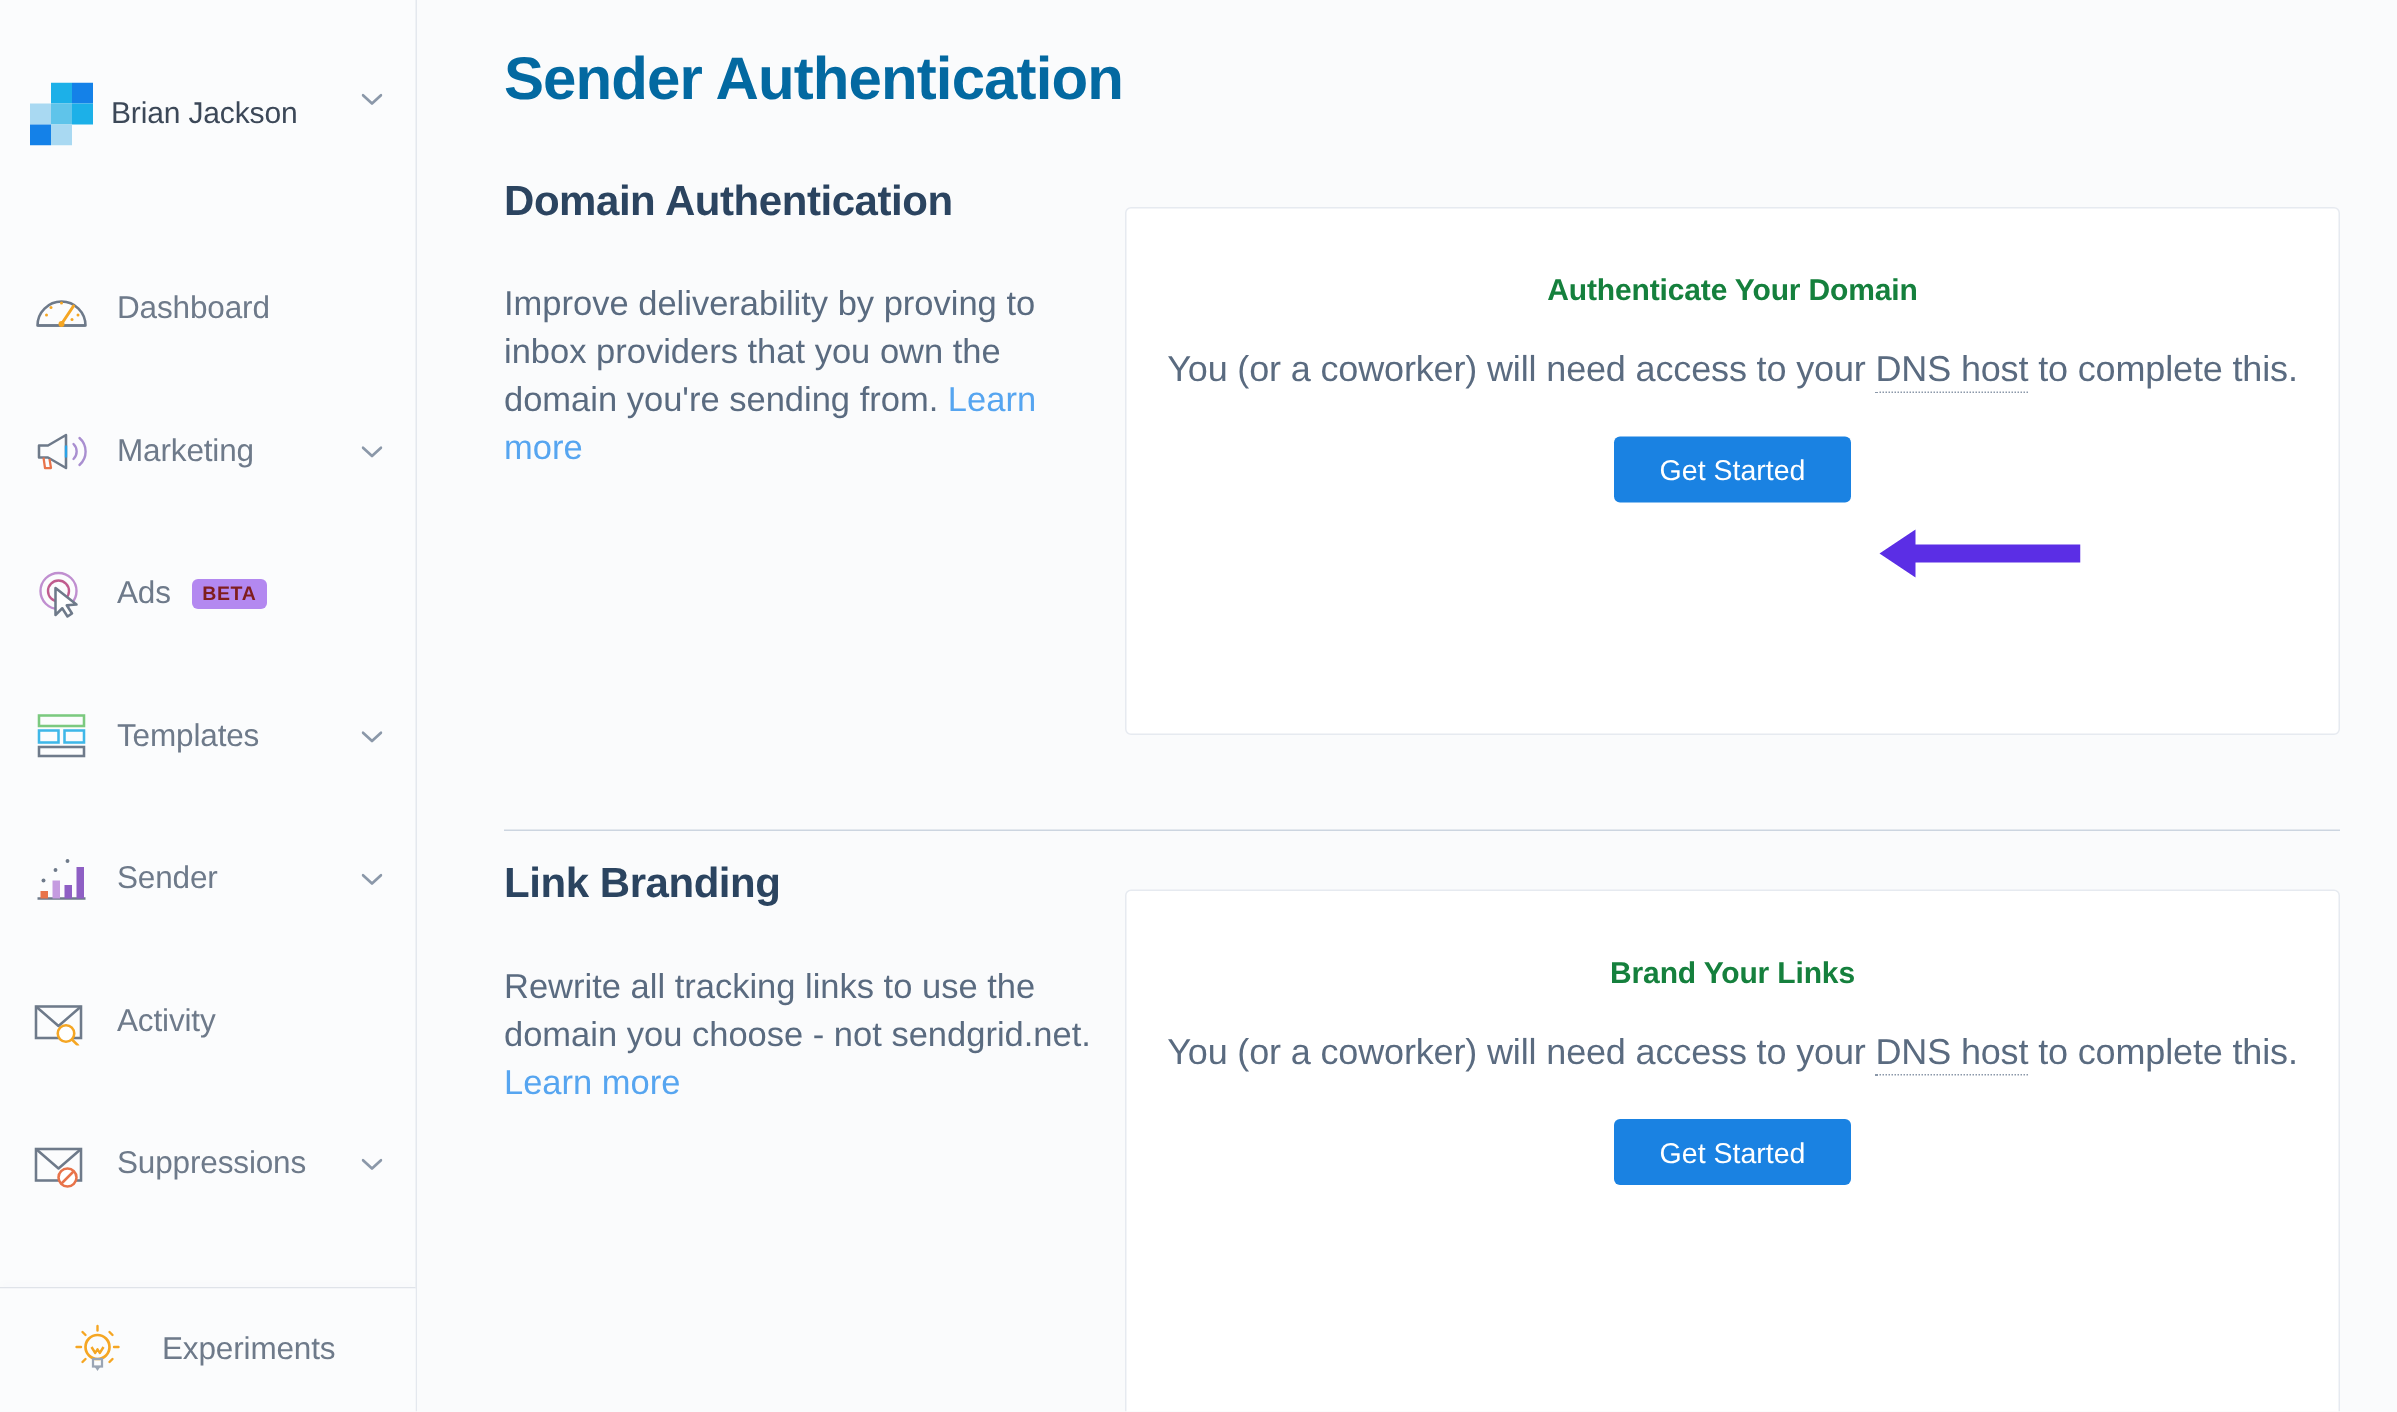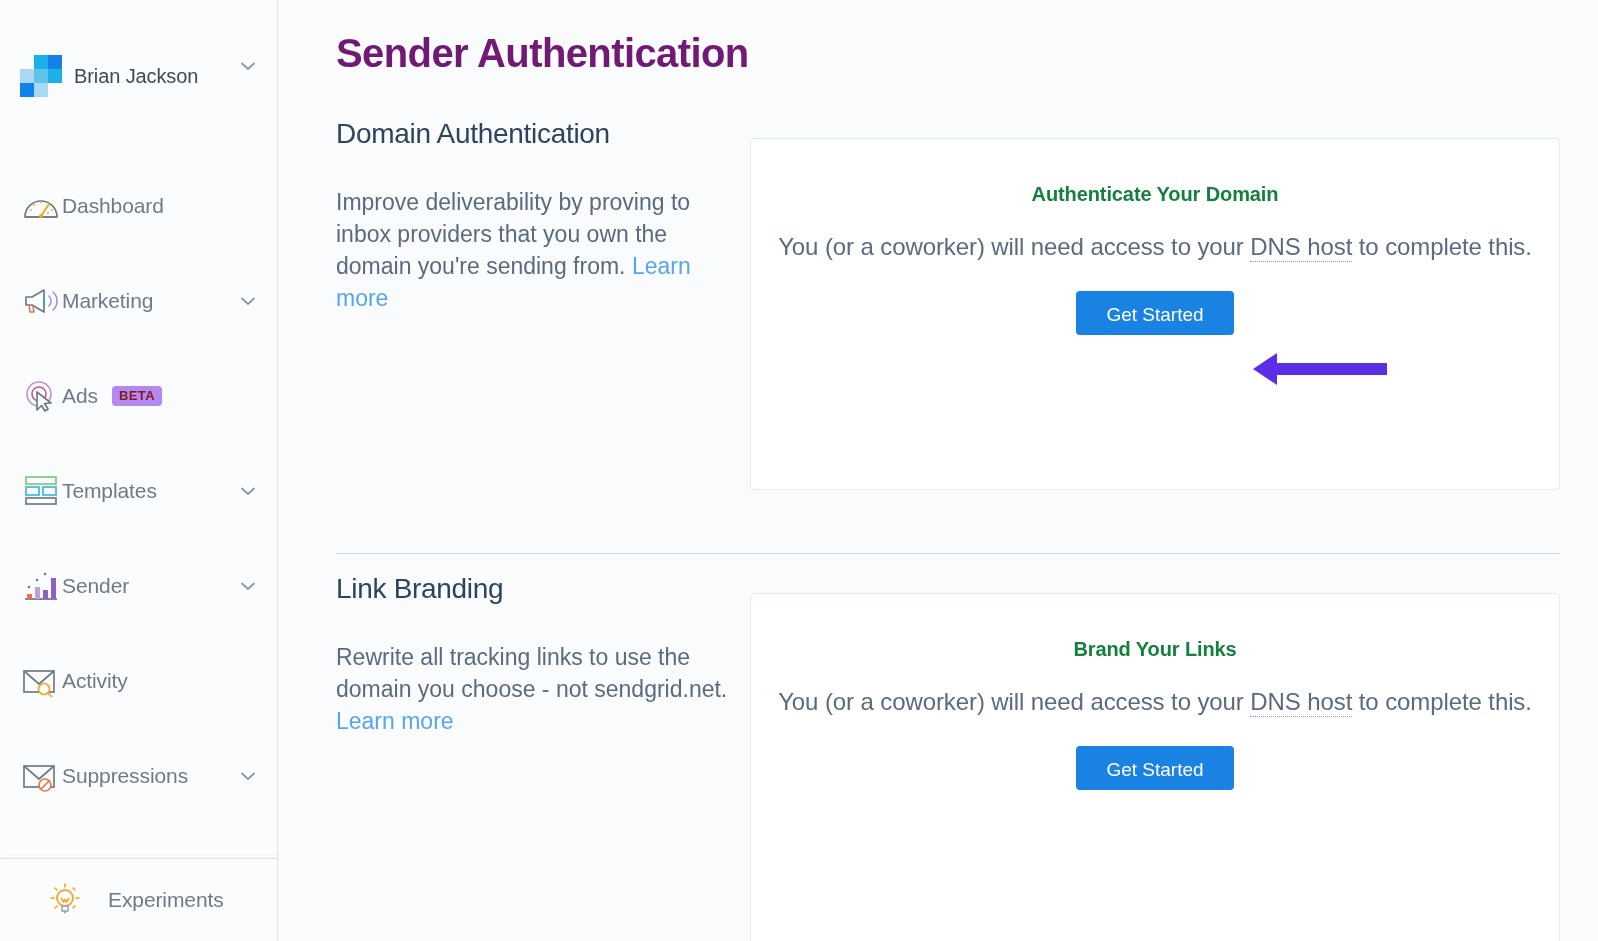--- a/index.html
+++ b/index.html
@@ -45,20 +45,21 @@
     height: 95px;
     padding-left: 20px;
     cursor: pointer;
   }
   .nav-icon {
     width: 42px; height: 38px;
     flex: 0 0 42px;
     display: flex; align-items: center; justify-content: center;
   }
   .nav-label {
+    margin-left: 16px;
     font-size: 21px;
     color: #6e7a8a;
     white-space: nowrap;
     letter-spacing: -0.1px;
   }
   .nav-item .chev { position: absolute; right: 22px; top: 50%; margin-top: -4px; }
   .badge-beta {
     margin-left: 14px;
     background: #b388f0;
     color: #7f1d1d;
@@ -94,36 +95,36 @@
     height: 941px;
     background: #fafbfc;
     padding: 0;
     overflow: hidden;
   }
   .page-title {
     position: absolute;
     left: 58px; top: 31px;
     font-size: 40px;
     font-weight: bold;
-    color: #701a75;
+    color: #0369a1;
     letter-spacing: -0.6px;
     text-align: center;
   }
   .section { position: absolute; left: 58px; right: 38px; }
   #sec-domain { top: 118px; }
   #sec-link { top: 573px; }
 
   .sec-left {
     position: absolute;
     left: 0; top: 0;
     width: 400px;
   }
   .sec-title {
     font-size: 28px;
-    font-weight: normal;
+    font-weight: bold;
     color: #2b4460;
     letter-spacing: -0.3px;
     margin-bottom: 36px;
   }
   .sec-desc {
     font-size: 23px;
     line-height: 32px;
     color: #5a6b80;
     margin-top: 21px;
   }

